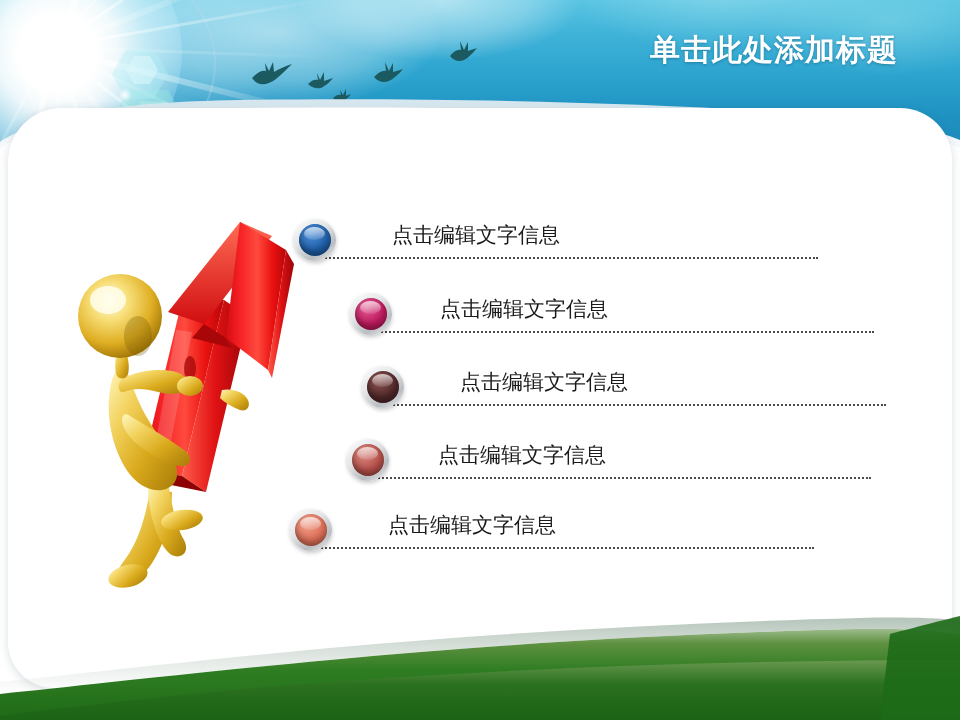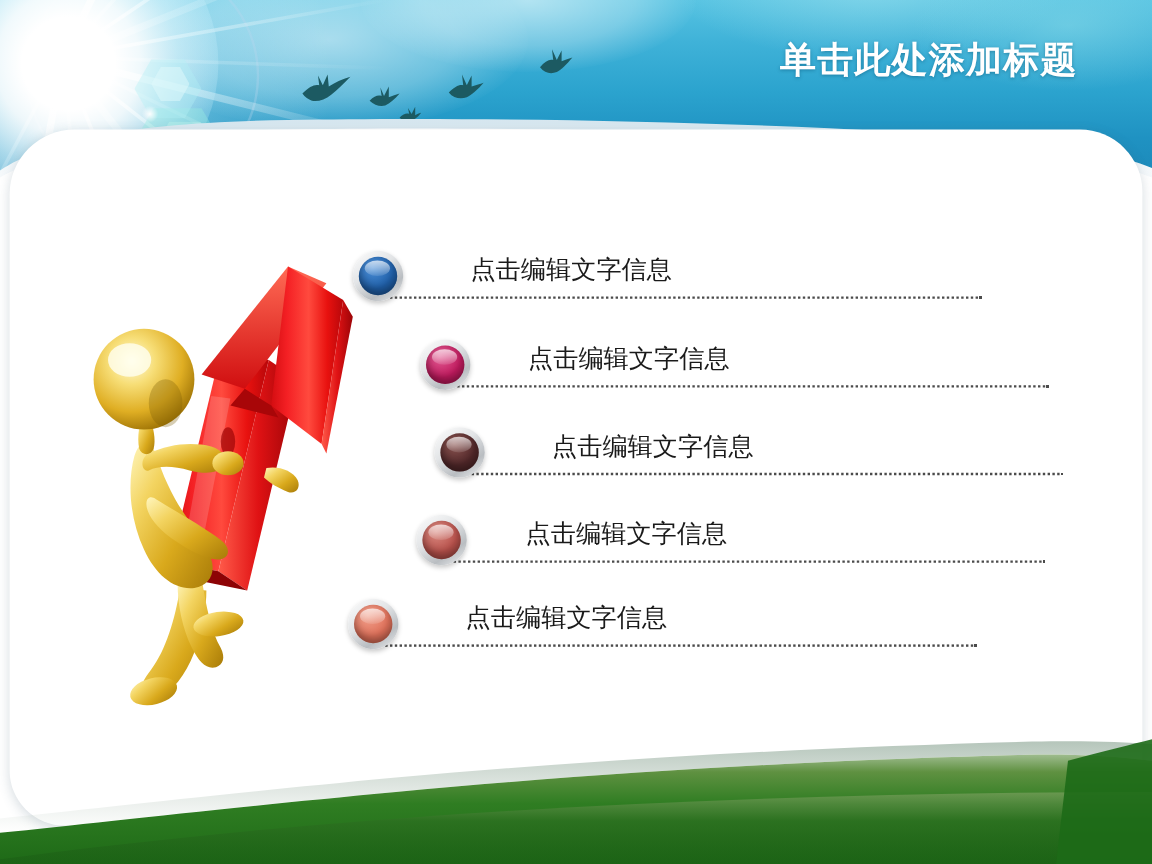--- a/index.html
+++ b/index.html
@@ -174,21 +174,21 @@
     font-weight: bold;
     color: #ffffff;
     letter-spacing: 1px;
     white-space: nowrap;
     text-shadow: 0 1px 3px rgba(0,70,105,0.45);
   }
 
   
   .bullets {
     position: absolute;
-    left: 0; top: 0;
+    left: 0; top: 10px;
     width: 960px; height: 608px;
     pointer-events: none;
   }
   .row {
     position: absolute;
     pointer-events: auto;
   }
   .bead {
     position: absolute;
     left: 0; top: 0;

